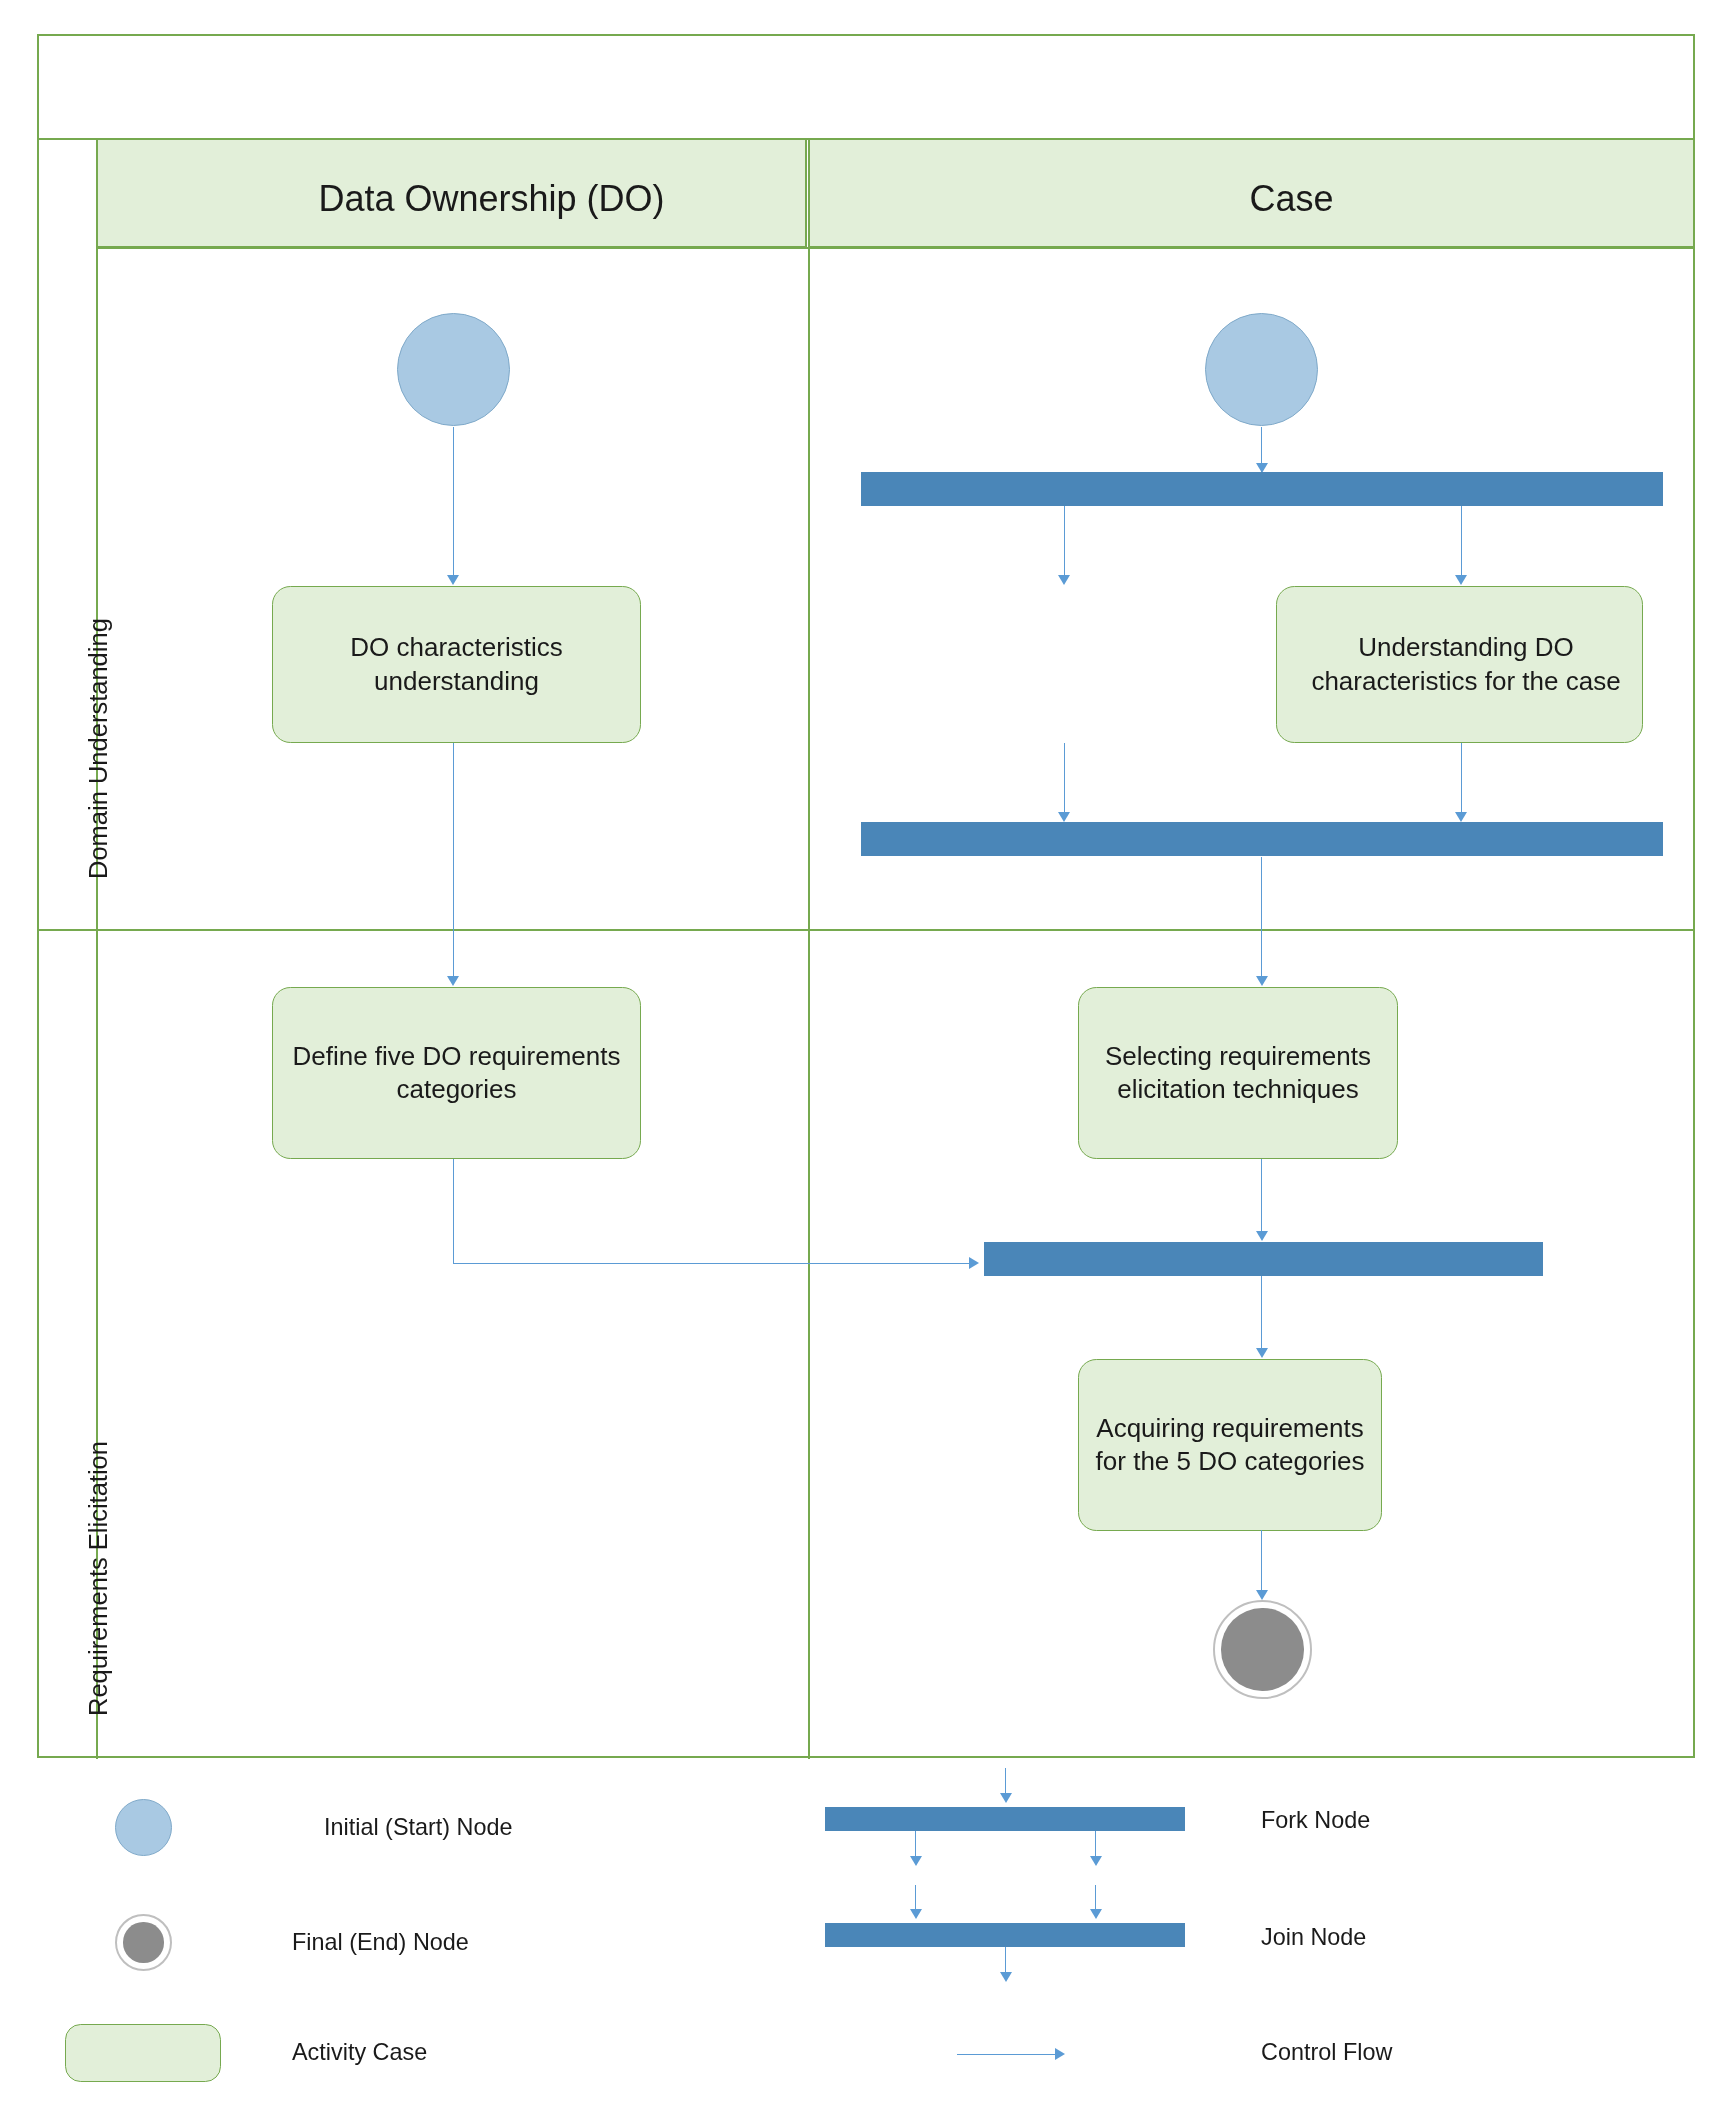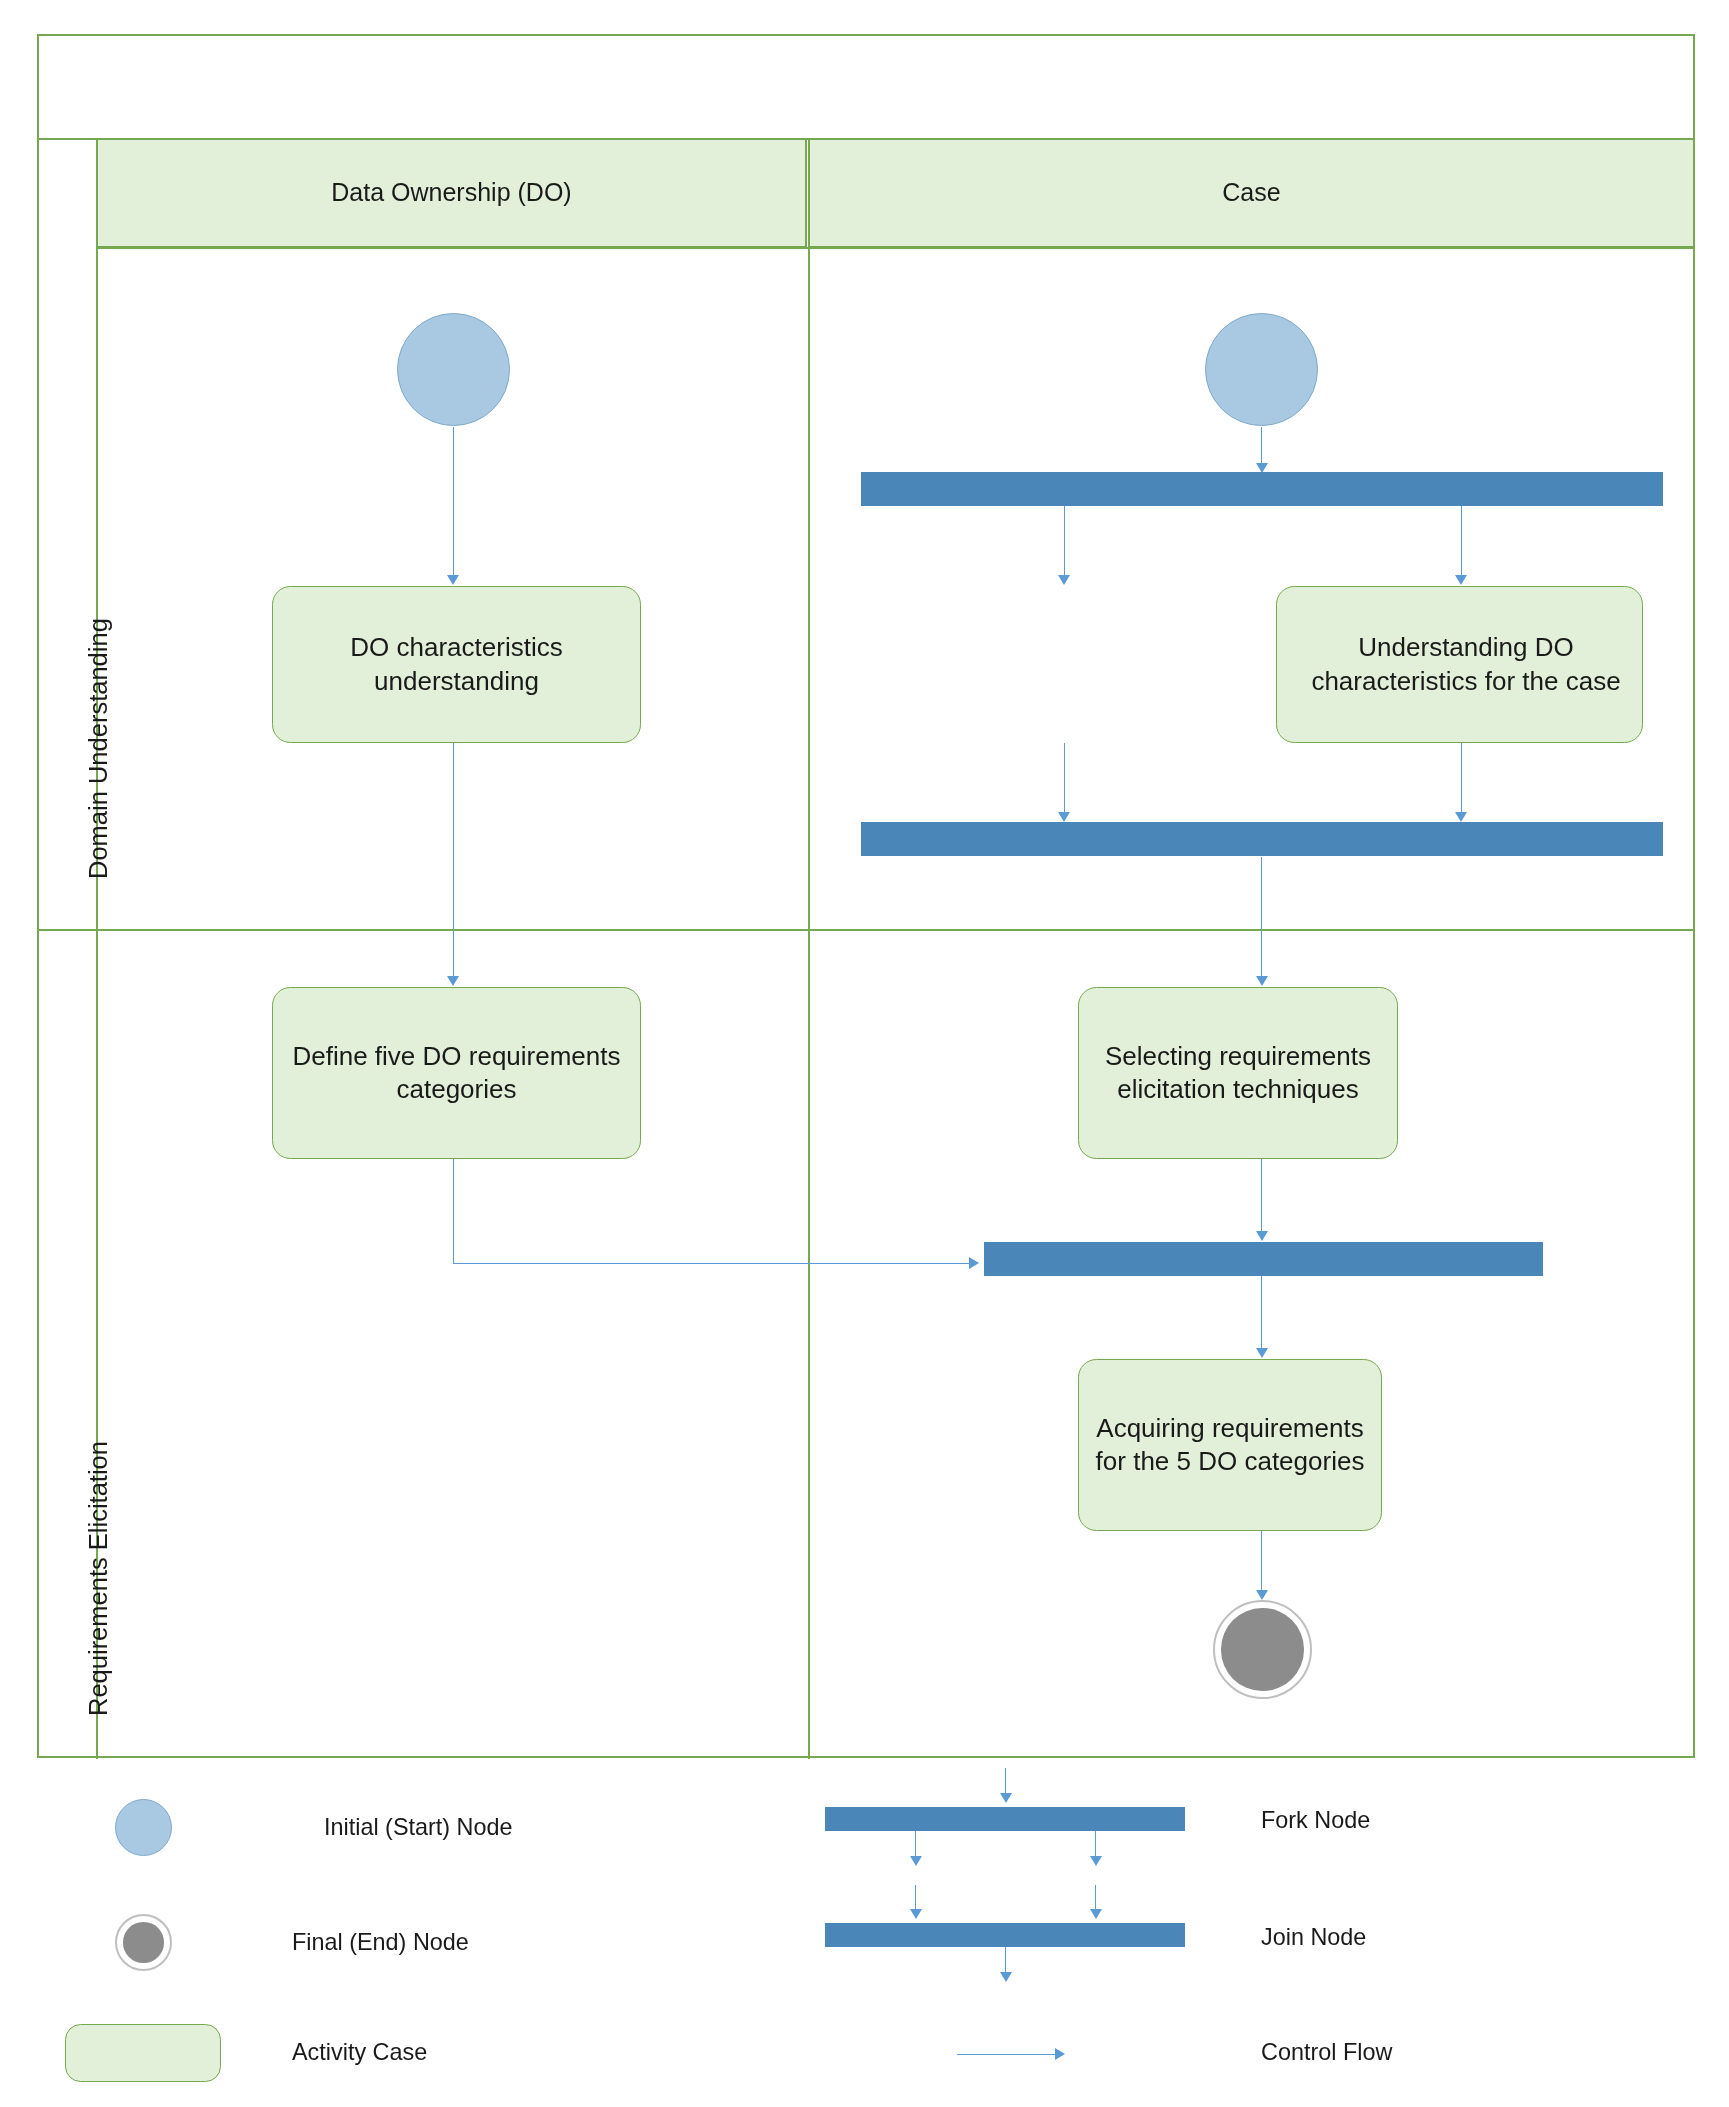--- a/index.html
+++ b/index.html
@@ -40,23 +40,24 @@
   .title-text {
     position: absolute;
     text-align: center;
     font-size: 28px;
     color: #1a1a1a;
     white-space: nowrap;
   }
   .col-head {
     position: absolute;
     text-align: center;
-    font-size: 25px;
-    color: #1a1a1a;
-    white-space: nowrap;
+    font-size: 36px;
+    color: #1a1a1a;
+    white-space: nowrap;
+    padding-left: 40px;
   }
   .row-head {
     position: absolute;
     font-size: 25.5px;
     color: #1a1a1a;
     white-space: nowrap;
     transform-origin: 0 0;
   }
 
   

